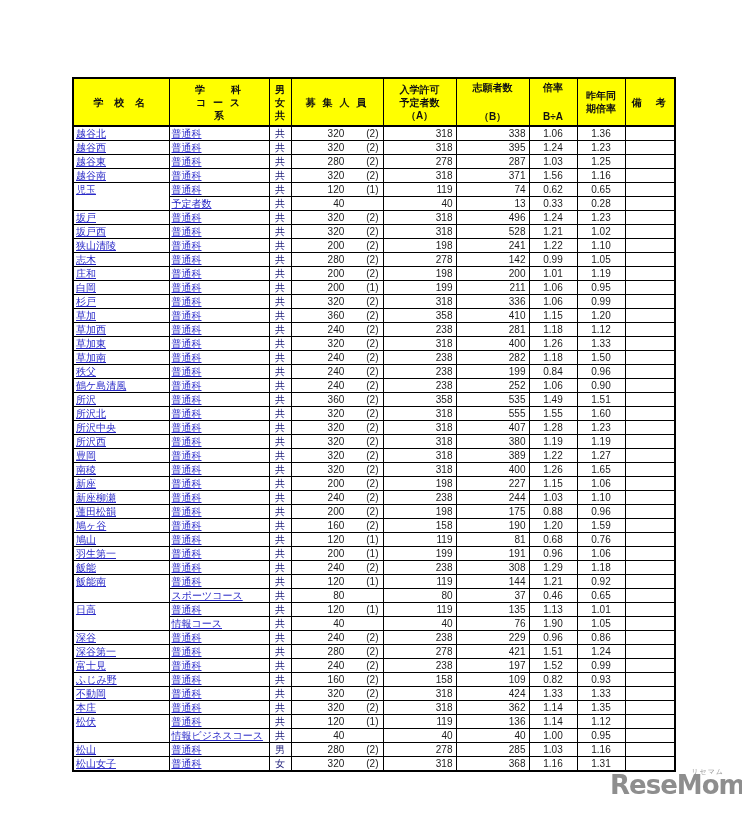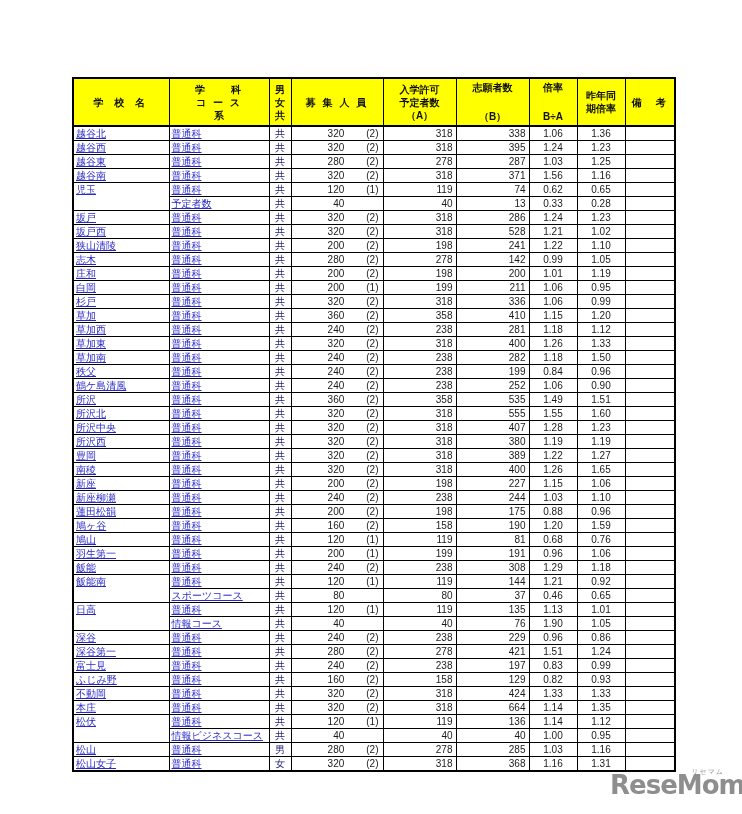--- a/index.html
+++ b/index.html
@@ -210,21 +210,21 @@
           <td class="c-ratio">0.33</td>
           <td class="c-ratio">0.28</td>
           <td class="c-remarks"></td>
         </tr>
         <tr>
           <td class="c-school">坂戸</td>
           <td class="c-course">普通科</td>
           <td class="c-gender">共</td>
           <td class="c-cap"><span class="cap-num">320</span><span class="cap-note">(2)</span></td>
           <td class="c-num">318</td>
-          <td class="c-num">286</td>
+          <td class="c-num">496</td>
           <td class="c-ratio">1.24</td>
           <td class="c-ratio">1.23</td>
           <td class="c-remarks"></td>
         </tr>
         <tr>
           <td class="c-school">坂戸西</td>
           <td class="c-course">普通科</td>
           <td class="c-gender">共</td>
           <td class="c-cap"><span class="cap-num">320</span><span class="cap-note">(2)</span></td>
           <td class="c-num">318</td>
@@ -561,31 +561,31 @@
           <td class="c-ratio">1.24</td>
           <td class="c-remarks"></td>
         </tr>
         <tr>
           <td class="c-school">富士見</td>
           <td class="c-course">普通科</td>
           <td class="c-gender">共</td>
           <td class="c-cap"><span class="cap-num">240</span><span class="cap-note">(2)</span></td>
           <td class="c-num">238</td>
           <td class="c-num">197</td>
-          <td class="c-ratio">0.83</td>
+          <td class="c-ratio">1.52</td>
           <td class="c-ratio">0.99</td>
           <td class="c-remarks"></td>
         </tr>
         <tr>
           <td class="c-school">ふじみ野</td>
           <td class="c-course">普通科</td>
           <td class="c-gender">共</td>
           <td class="c-cap"><span class="cap-num">160</span><span class="cap-note">(2)</span></td>
           <td class="c-num">158</td>
-          <td class="c-num">129</td>
+          <td class="c-num">109</td>
           <td class="c-ratio">0.82</td>
           <td class="c-ratio">0.93</td>
           <td class="c-remarks"></td>
         </tr>
         <tr>
           <td class="c-school">不動岡</td>
           <td class="c-course">普通科</td>
           <td class="c-gender">共</td>
           <td class="c-cap"><span class="cap-num">320</span><span class="cap-note">(2)</span></td>
           <td class="c-num">318</td>
@@ -593,21 +593,21 @@
           <td class="c-ratio">1.33</td>
           <td class="c-ratio">1.33</td>
           <td class="c-remarks"></td>
         </tr>
         <tr>
           <td class="c-school">本庄</td>
           <td class="c-course">普通科</td>
           <td class="c-gender">共</td>
           <td class="c-cap"><span class="cap-num">320</span><span class="cap-note">(2)</span></td>
           <td class="c-num">318</td>
-          <td class="c-num">664</td>
+          <td class="c-num">362</td>
           <td class="c-ratio">1.14</td>
           <td class="c-ratio">1.35</td>
           <td class="c-remarks"></td>
         </tr>
         <tr>
           <td class="c-school" rowspan="2">松伏</td>
           <td class="c-course">普通科</td>
           <td class="c-gender">共</td>
           <td class="c-cap"><span class="cap-num">120</span><span class="cap-note">(1)</span></td>
           <td class="c-num">119</td>

